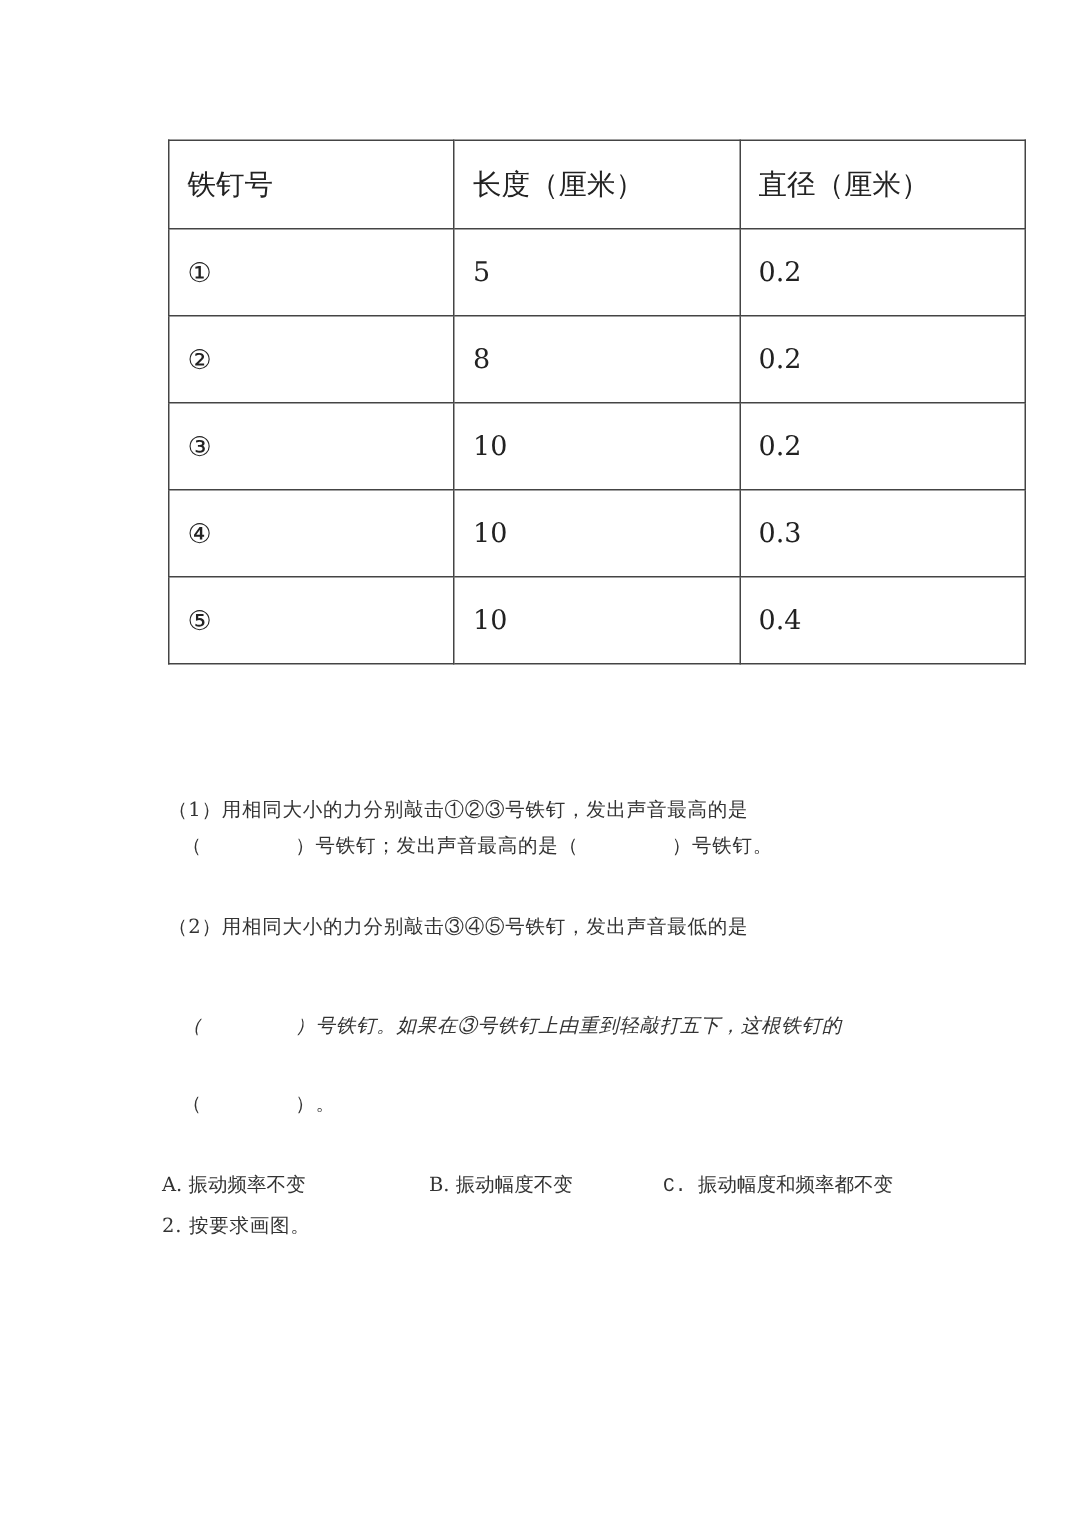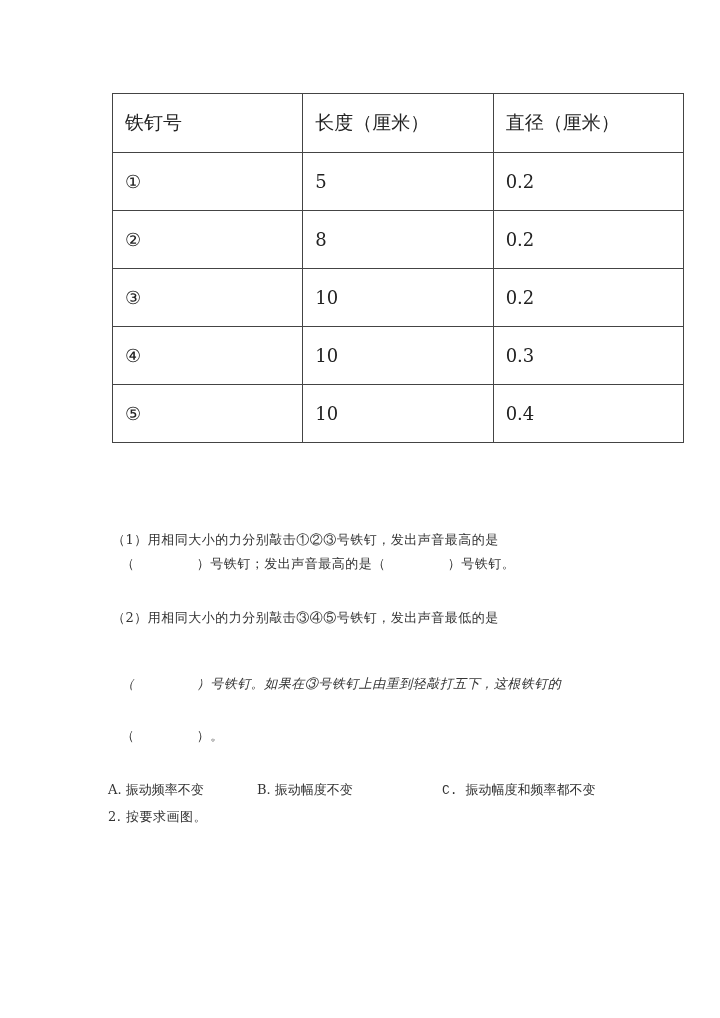--- a/index.html
+++ b/index.html
@@ -121,17 +121,17 @@
 <div class="line" style="top:609px;text-align:right;">（2）用相同大小的力分别敲击③④⑤号铁钉，发出声音最低的是</div>
 <div class="line" style="top:660px;font-style:italic;">
   <span>（</span><span class="blank"></span><span>）号铁钉。如果在③号铁钉上由重到轻敲打五下，这根铁钉的</span>
 </div>
 <div class="line" style="top:712px;">
   <span>（</span><span class="blank"></span><span>）。</span>
 </div>
 
 <div class="options">
   <span class="opt" style="left:0px;">A. 振动频率不变</span>
-  <span class="opt" style="left:149px;">B. 振动幅度不变</span>
+  <span class="opt" style="left:178px;">B. 振动幅度不变</span>
   <span class="opt" style="left:334px;font-family:Liberation Mono, monospace;">C. 振动幅度和频率都不变</span>
 </div>
 
 <div class="line" style="top:808px; left:108px;">2. 按要求画图。</div>
 
 </body></html>

